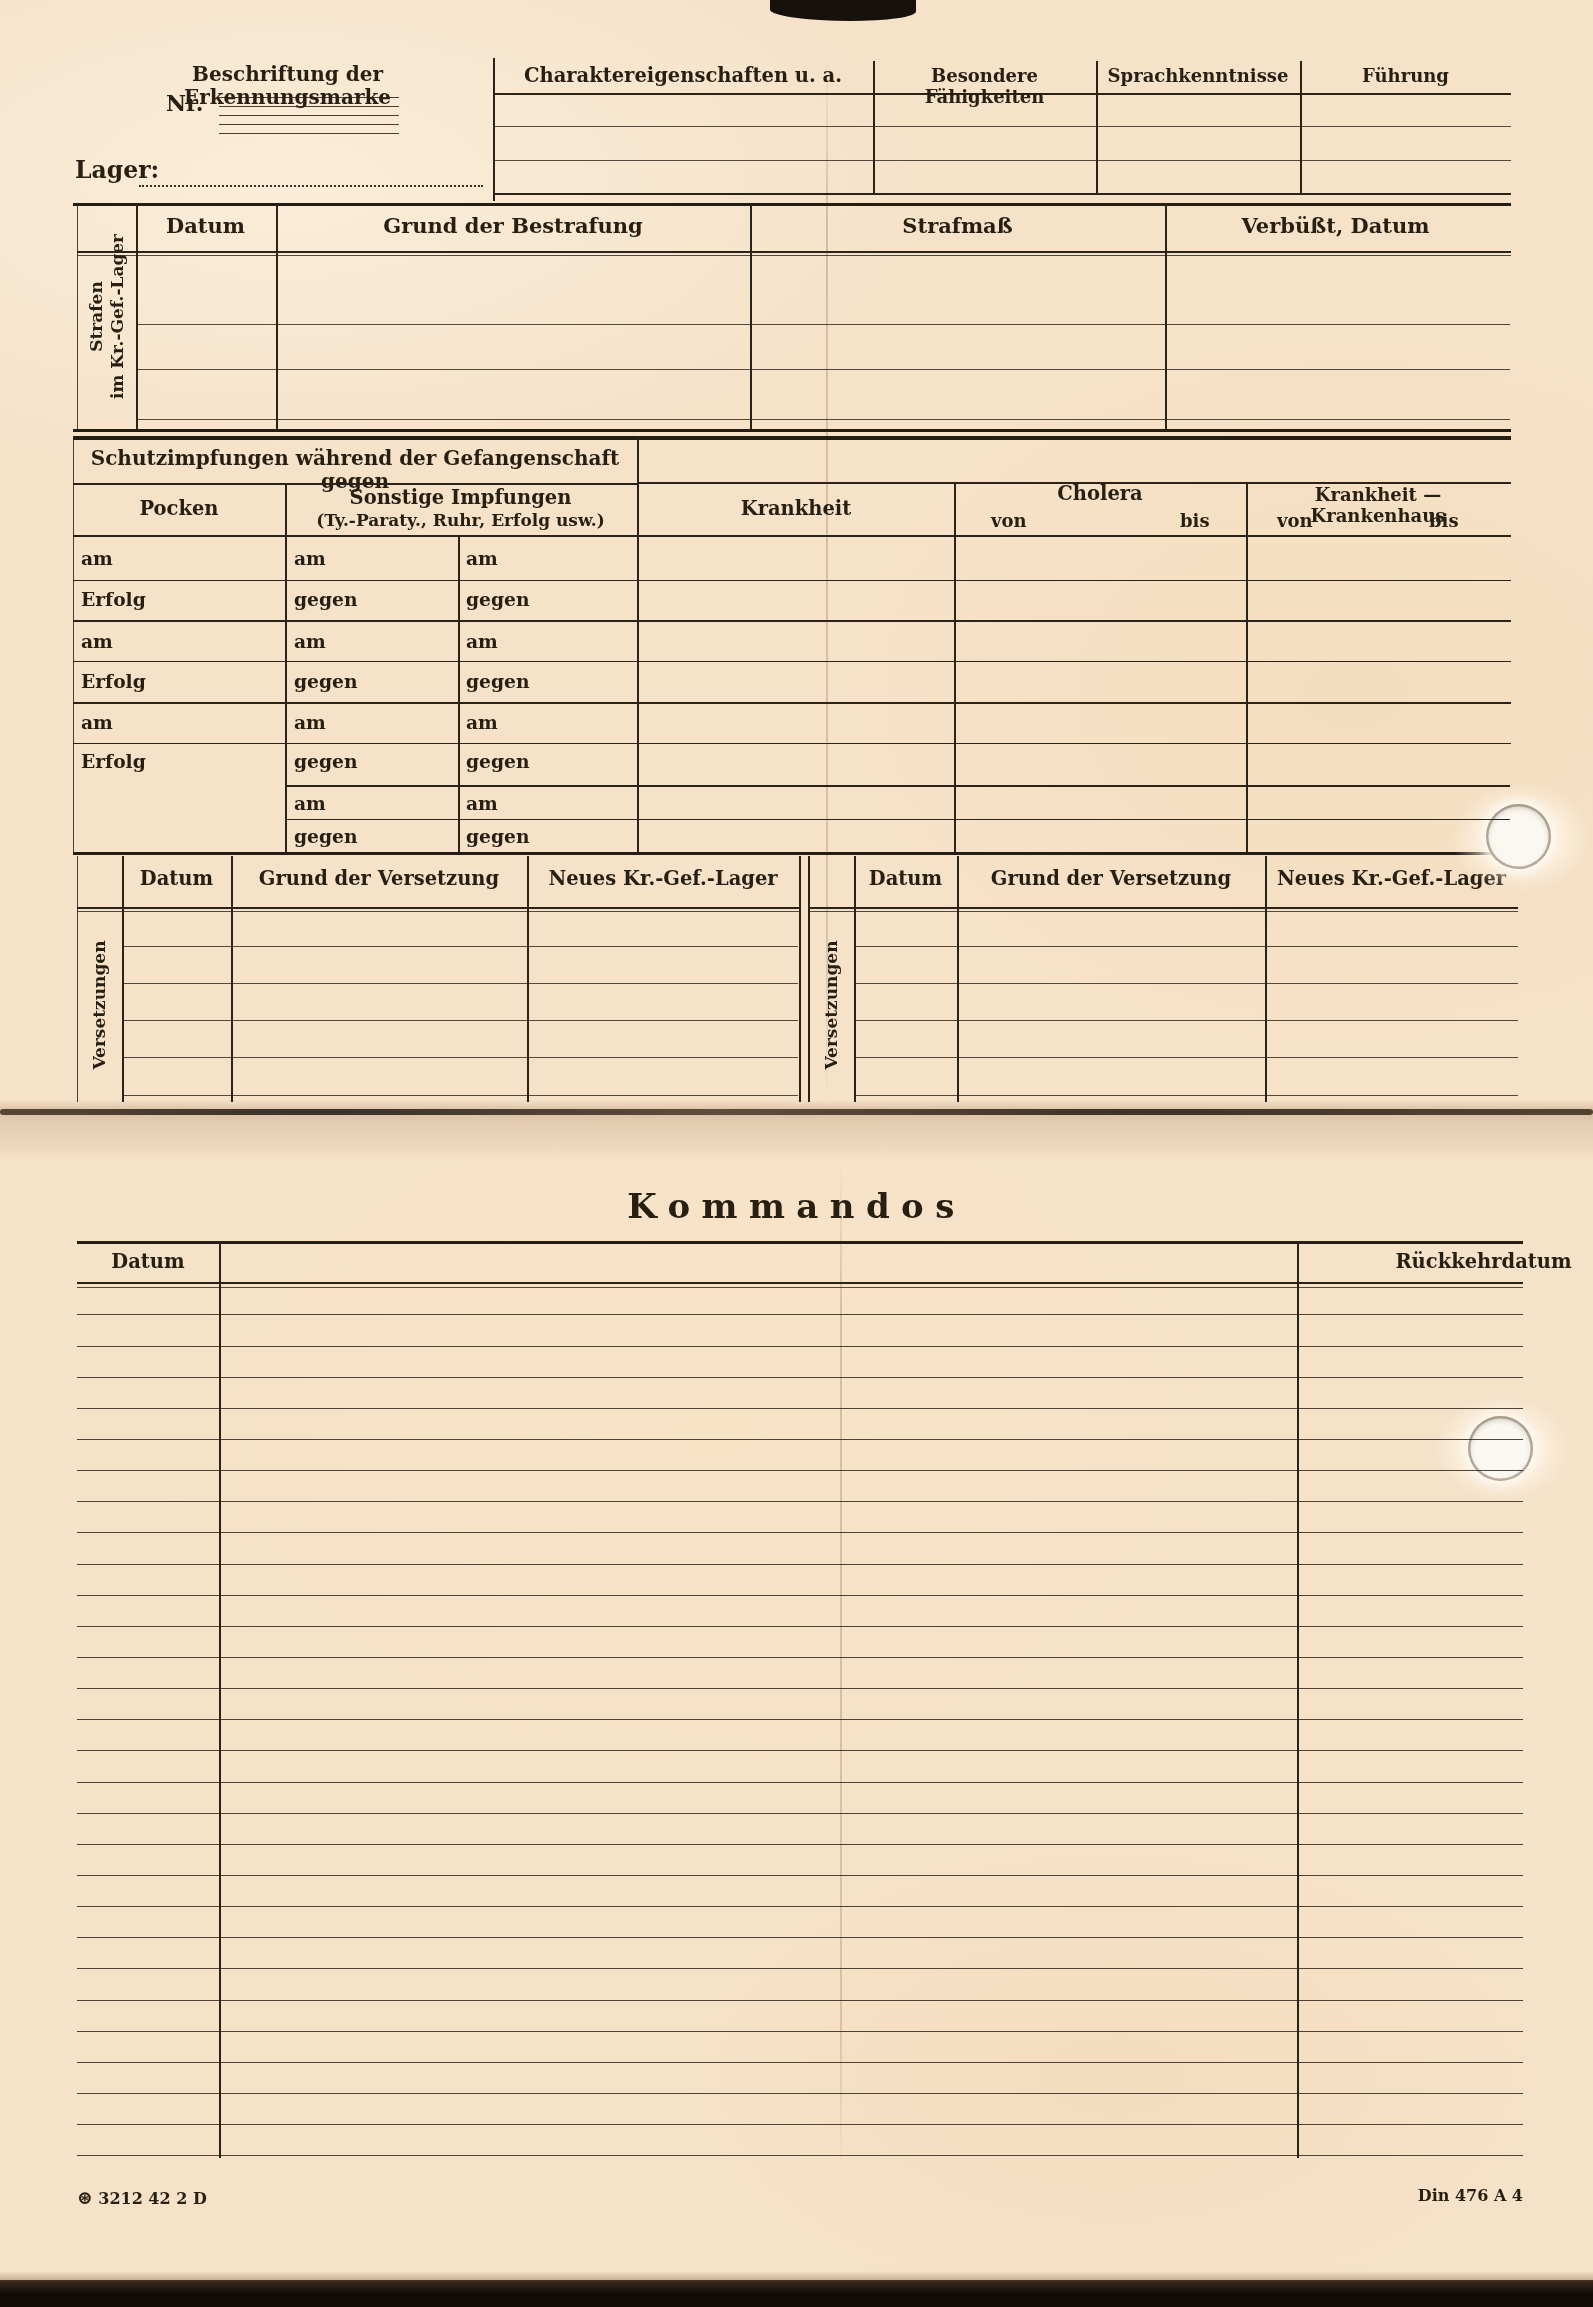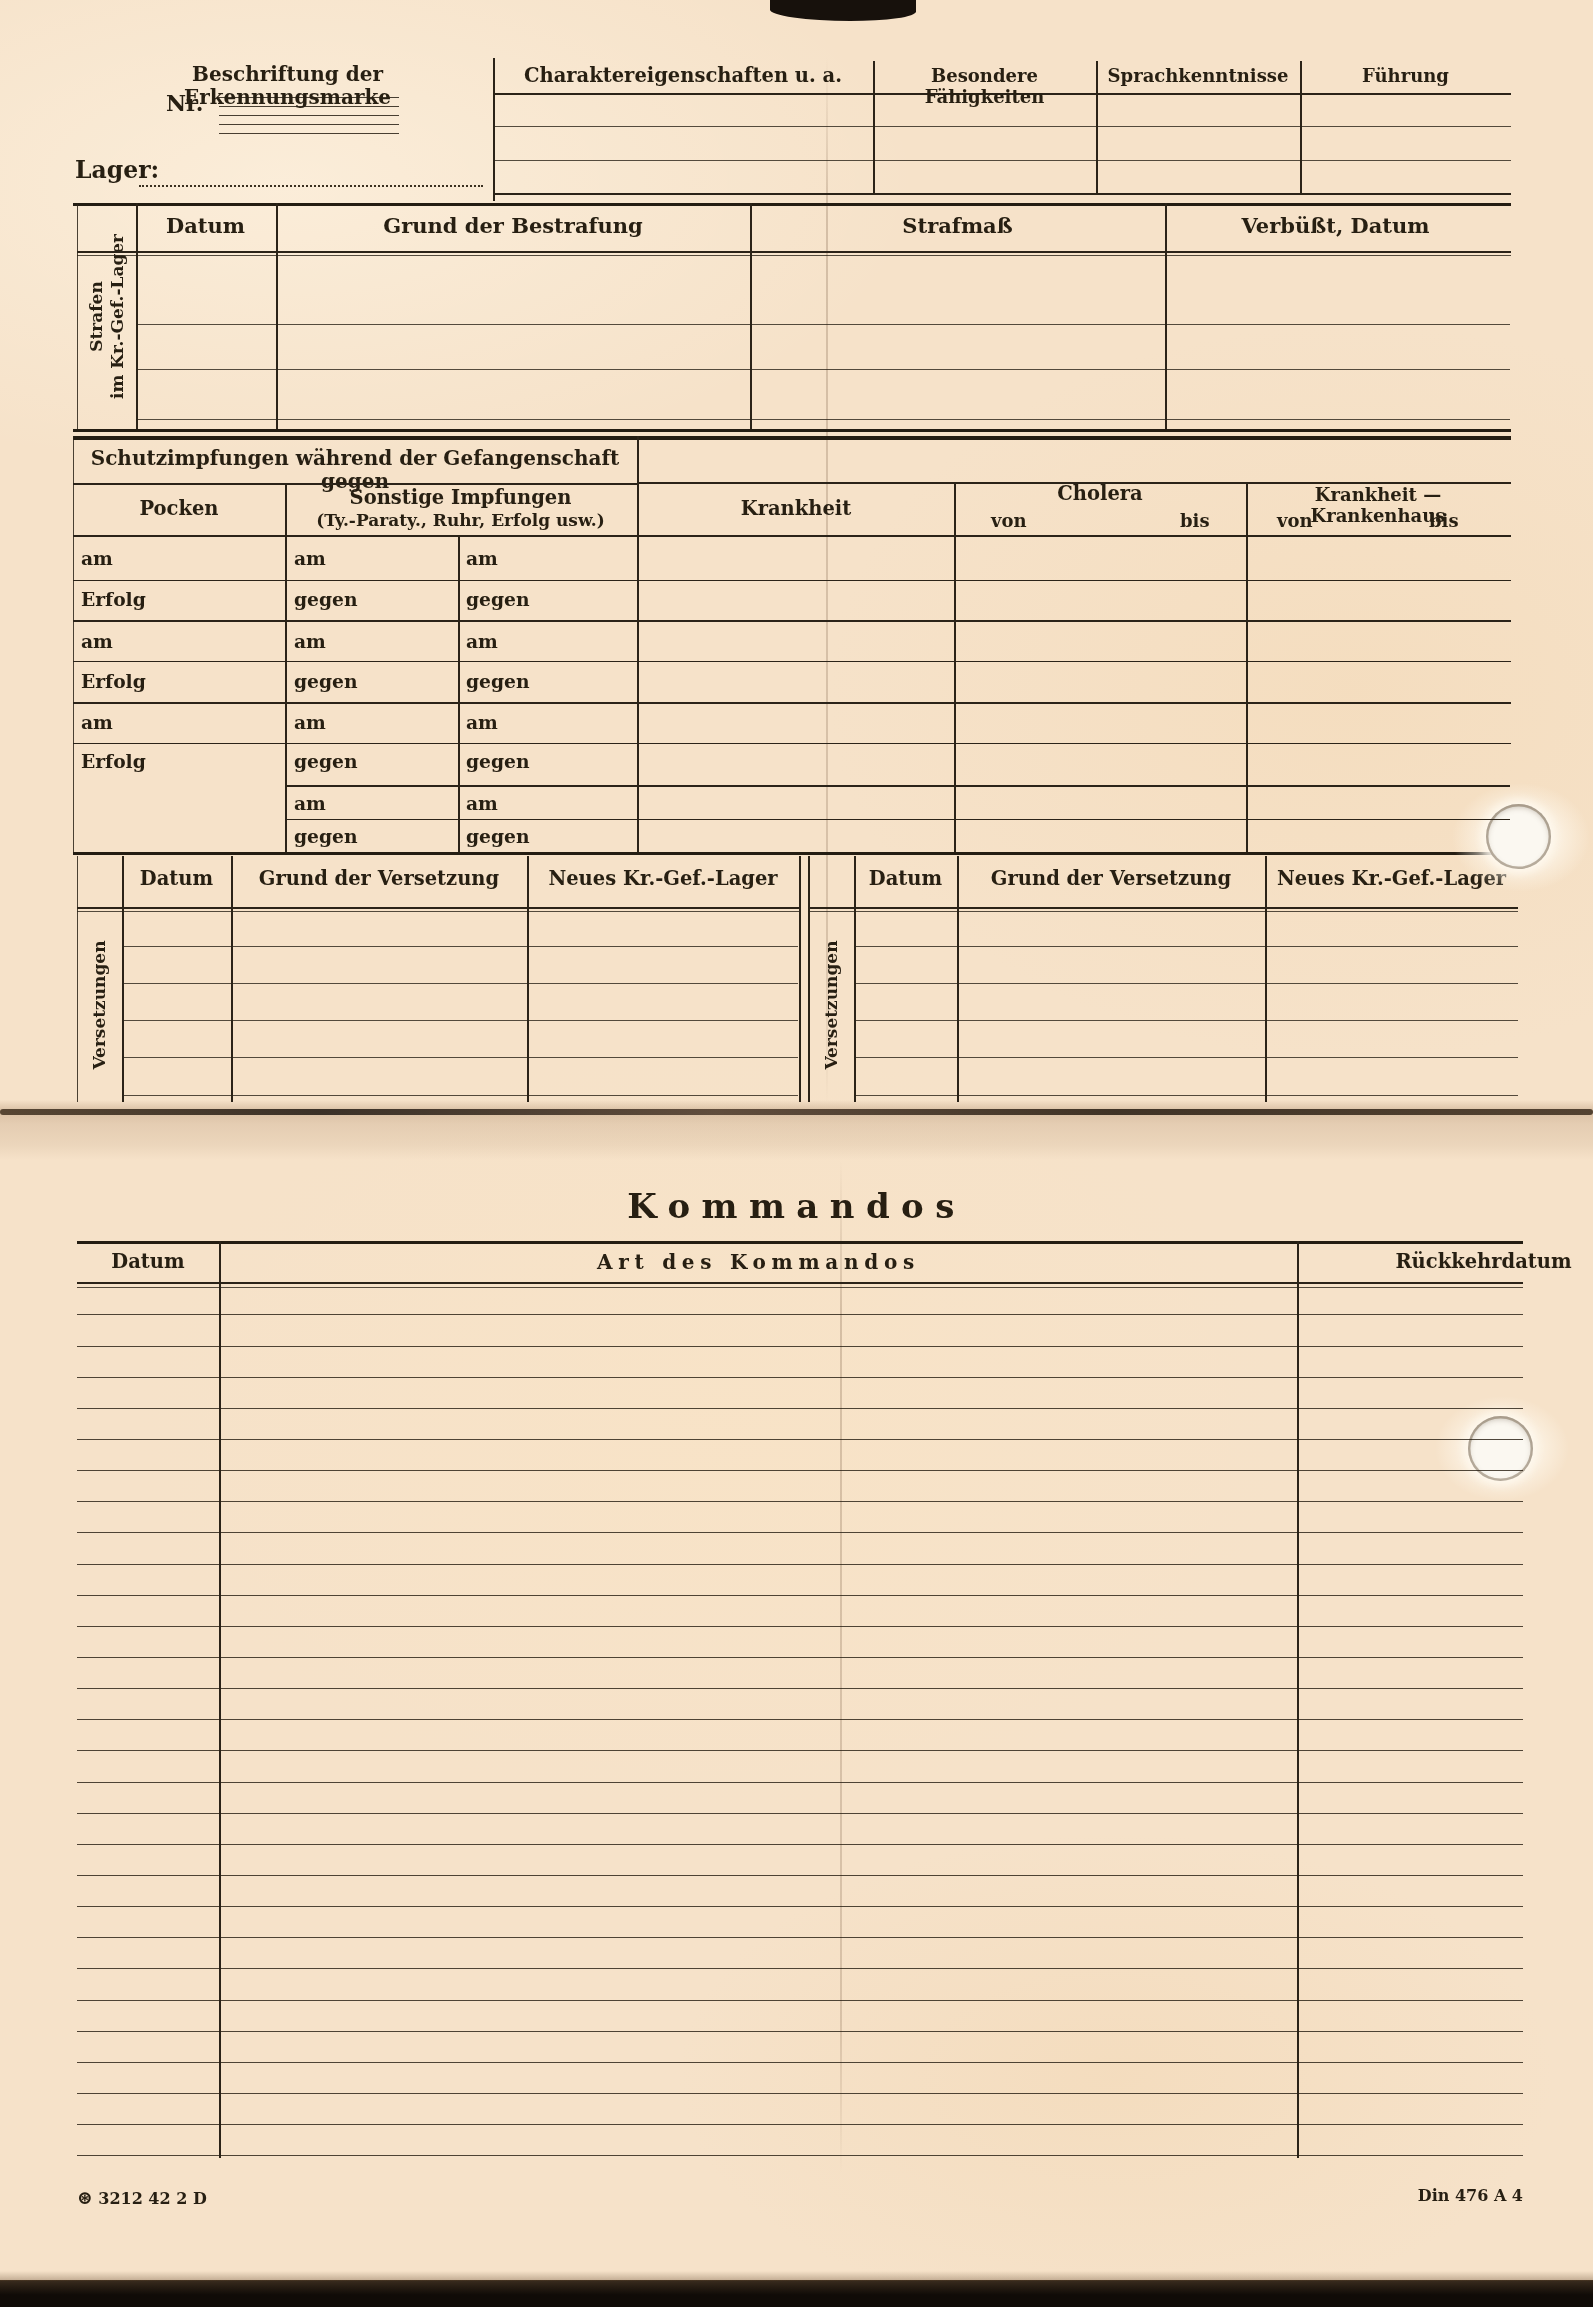--- a/index.html
+++ b/index.html
@@ -156,21 +156,20 @@
   <div class="lbl c" style="left:957px;top:868px;width:308px;font-size:19.5px;">Grund der Versetzung</div>
   <div class="lbl c" style="left:1265px;top:868px;width:253px;font-size:19.5px;">Neues Kr.-Gef.-Lager</div>
   <div class="hl med" style="left:808px;top:907px;width:710px;"></div>
   <div class="hl thin" style="left:808px;top:911px;width:710px;"></div>
 
   <div class="lbl c" style="left:0;top:1187px;width:1593px;font-size:34px;letter-spacing:11.4px;">Kommandos</div>
   <div class="hl heavy" style="left:77px;top:1241px;width:1446px;height:3.2px;"></div>
   <div class="vl" style="left:219px;top:1241px;height:917px;"></div>
   <div class="vl" style="left:1297px;top:1241px;height:917px;"></div>
   <div class="lbl c" style="left:77px;top:1251px;width:142px;font-size:19.5px;">Datum</div>
-  <div class="lbl c" style="left:219px;top:1251px;width:1079px;font-size:20px;letter-spacing:5.7px;">Art des Kommandos</div>
   <div class="lbl c" style="left:1371px;top:1251px;width:225px;font-size:19.5px;">Rückkehrdatum</div>
   <div class="hl med" style="left:77px;top:1282px;width:1446px;"></div>
   <div class="hl thin" style="left:77px;top:1287px;width:1446px;"></div>
 
   <div class="lbl" style="left:77px;top:2187px;font-size:16px;font-weight:700;">
     <span style="font-size:18.7px;">⊛</span>
     <span>3212 42 2 D</span>
   </div>
   <div class="lbl" style="left:1338px;top:2187px;width:185px;text-align:right;font-size:16px;">Din 476 A 4</div>
 

